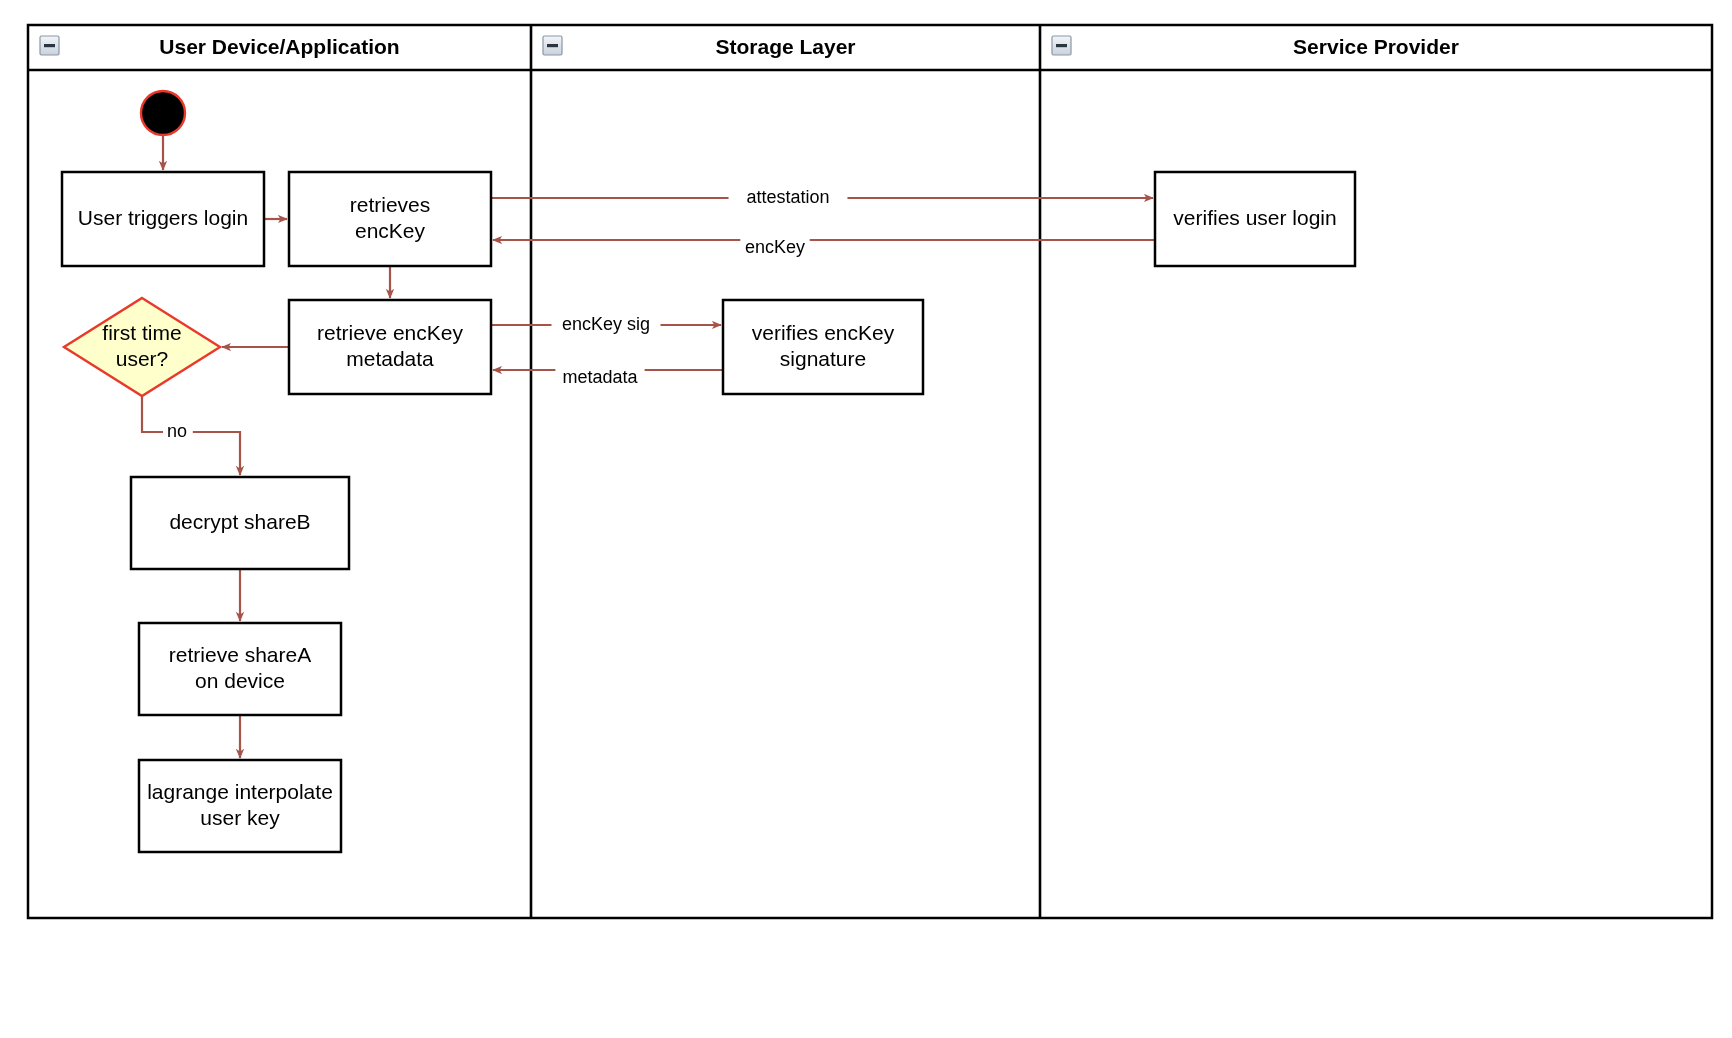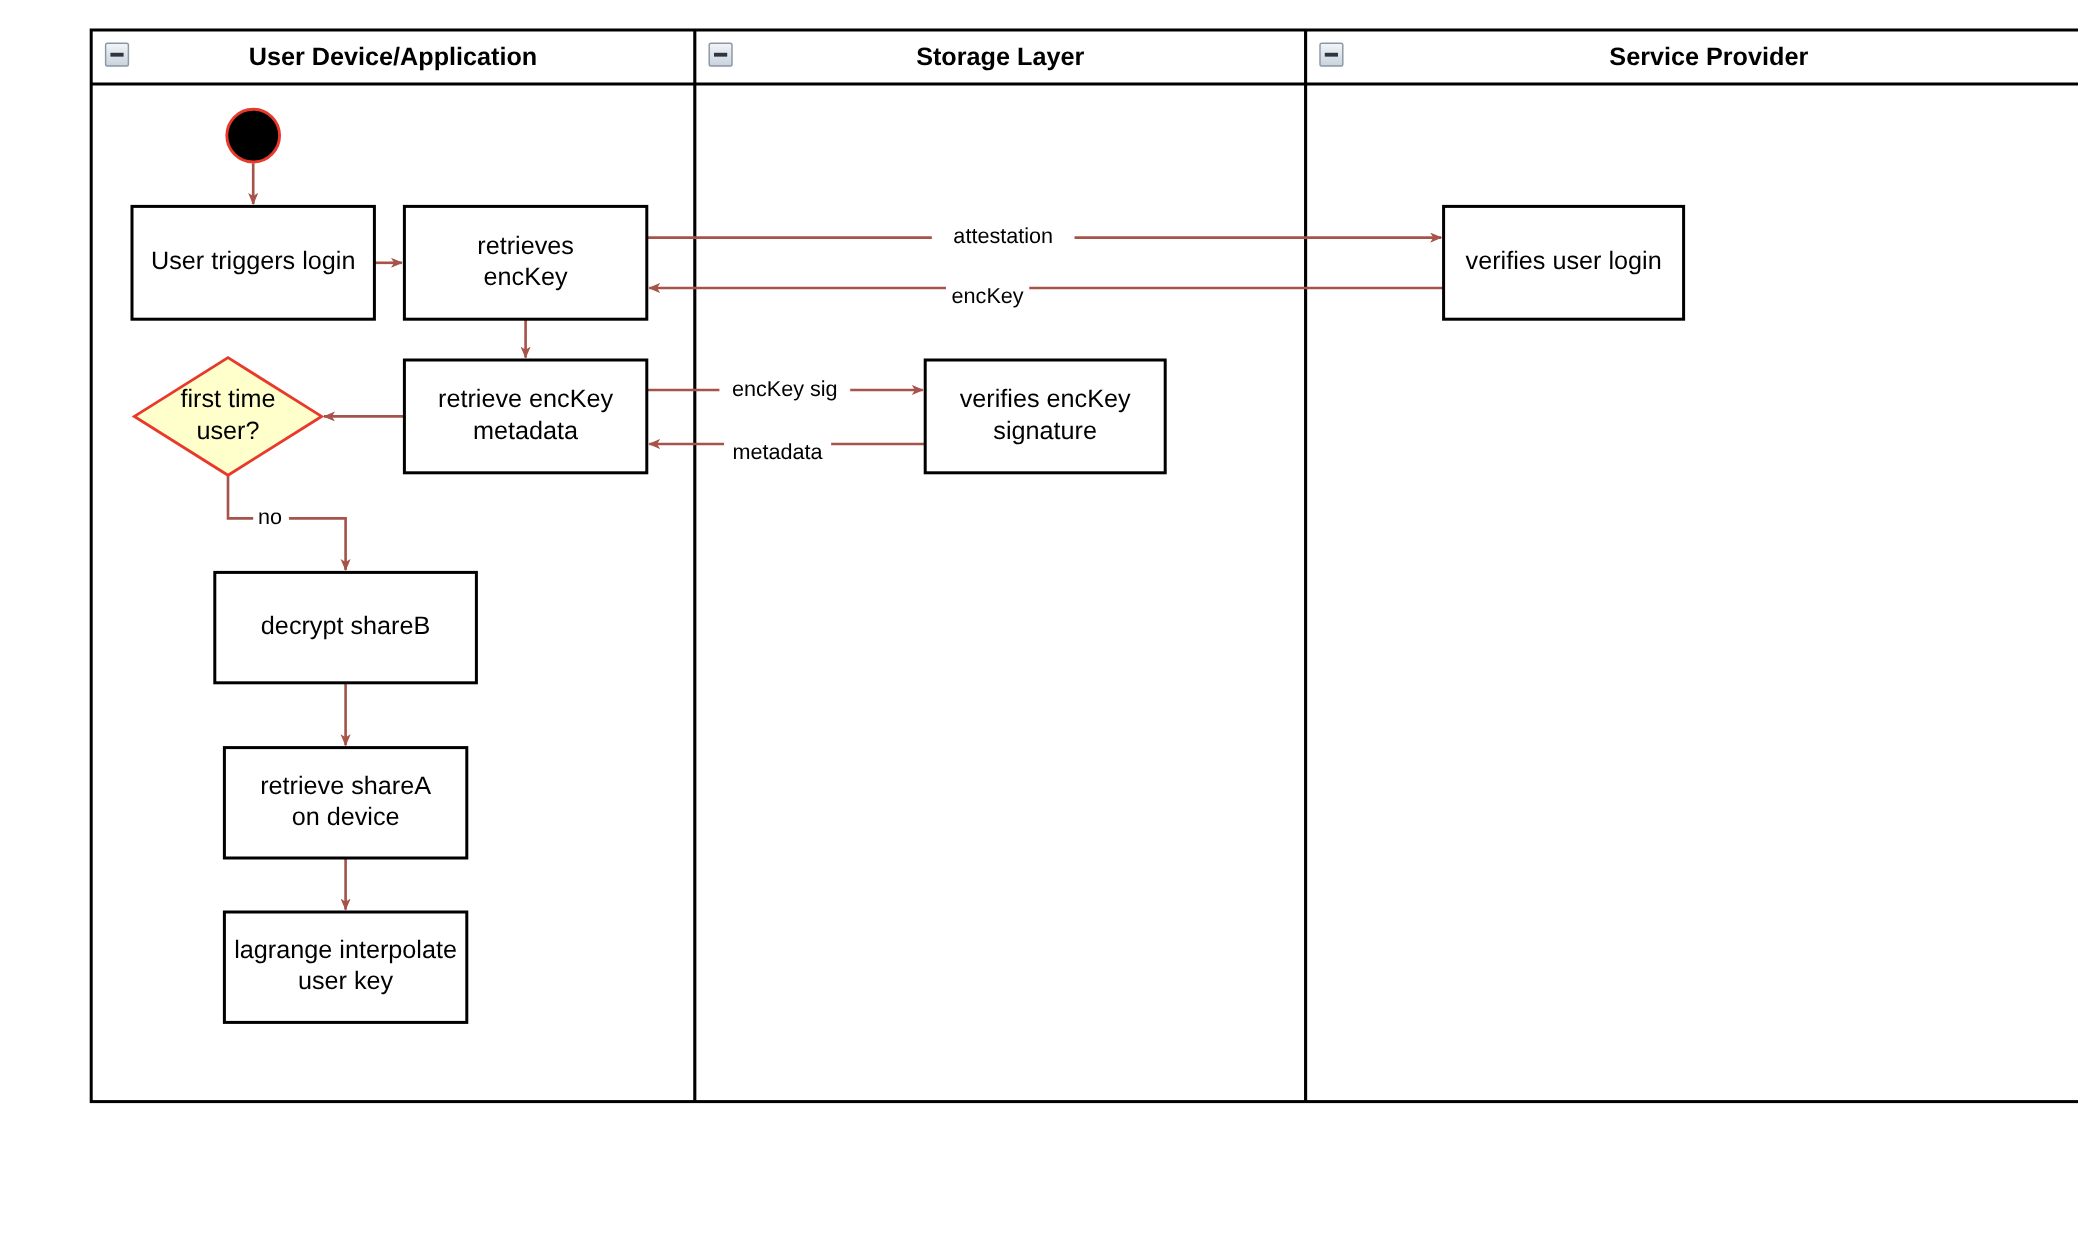--- a/index.html
+++ b/index.html
@@ -11,21 +11,20 @@
   body {
     width: 1732px;
     height: 1038px;
     overflow: hidden;
     font-family: "Liberation Sans", sans-serif;
   }
   #canvas {
     position: relative;
     width: 1448px;
     height: 1038px;
-    margin-left: 48px;
   }
   svg#diagram {
     position: absolute;
     left: 0;
     top: 0;
     width: 1732px;
     height: 1038px;
     shape-rendering: geometricPrecision;
   }
   .lane-title {

